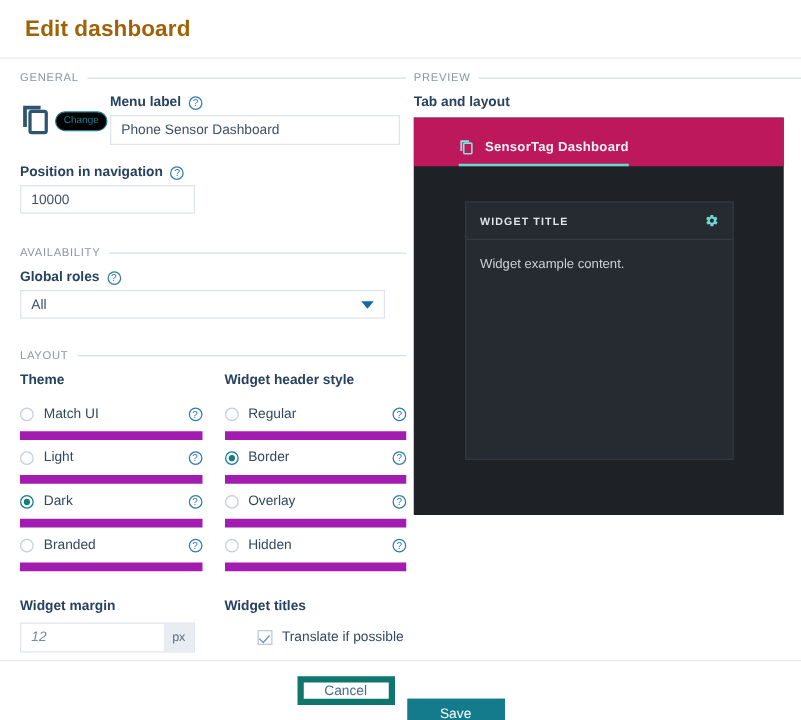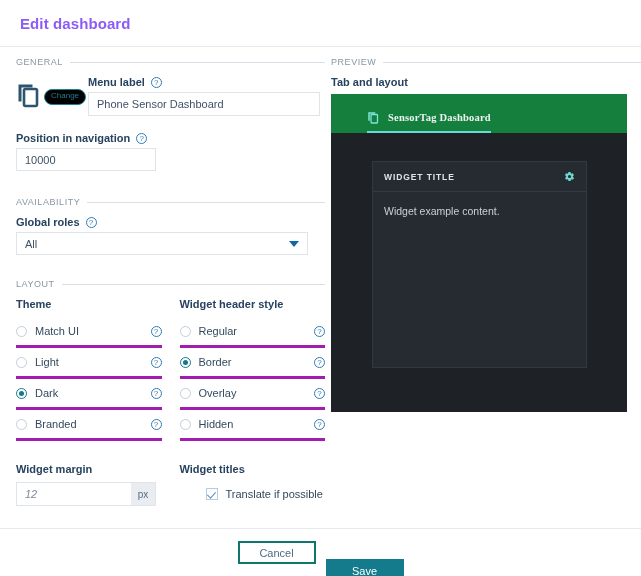--- a/index.html
+++ b/index.html
@@ -20,23 +20,23 @@
   
   .page-header {
     height: 47px;
     border-bottom: 1px solid #e6eaee;
     display: flex;
     align-items: center;
     padding-left: 20px;
     box-sizing: border-box;
   }
   .page-title {
-    font-size: 15px;
+    font-size: 18px;
     font-weight: bold;
-    color: #8b5cf6;
+    color: #a16207;
     letter-spacing: .1px;
   }
 
   
   .body-cols {
     display: flex;
     padding-top: 10px;
   }
   .col-left {
     width: 325px;
@@ -156,21 +156,21 @@
   
   .layout-cols {
     display: flex;
     gap: 18px;
   }
   .layout-col { width: 148px; }
   .radio-row {
     display: flex;
     align-items: center;
     height: 28px;
-    border-bottom: 3px solid #a21caf;
+    border-bottom: 7px solid #a21caf;
     gap: 8px;
   }
   .radio {
     width: 11px; height: 11px;
     border-radius: 50%;
     border: 1px solid #c3cedb;
     box-sizing: border-box;
     background: #fff;
     flex: 0 0 auto;
     position: relative;
@@ -259,26 +259,25 @@
     width: 296px;
     height: 318px;
     background: #1e2227;
     box-sizing: border-box;
     display: flex;
     flex-direction: column;
     overflow: hidden;
   }
   .preview-tabbar {
     height: 39px;
-    background: #15803d;
+    background: #be185d;
     display: flex;
     align-items: flex-end;
     padding-left: 36px;
     box-sizing: border-box;
-    font-family: Liberation Serif, serif;
   }
   .preview-tab {
     display: flex;
     align-items: center;
     gap: 8px;
     padding-bottom: 7px;
     border-bottom: 2px solid #66d9d0;
   }
   .preview-tab-label {
     color: #eef2f4;
@@ -340,21 +339,21 @@
     height: 23px;
     min-width: 78px;
     font-size: 11px;
     display: flex;
     align-items: center;
     justify-content: center;
     box-sizing: border-box;
     font-family: "Liberation Sans", sans-serif;
   }
   .btn-cancel {
-    border: 2px solid #0f766e;
+    border: 5px solid #0f766e;
     background: #fff;
     color: #4d6a86;
   }
   .btn-save {
     border: 1px solid #137b8c;
     background: #137b8c;
     color: #ffffff;
     margin-top: 36px;
   }
 </style>

